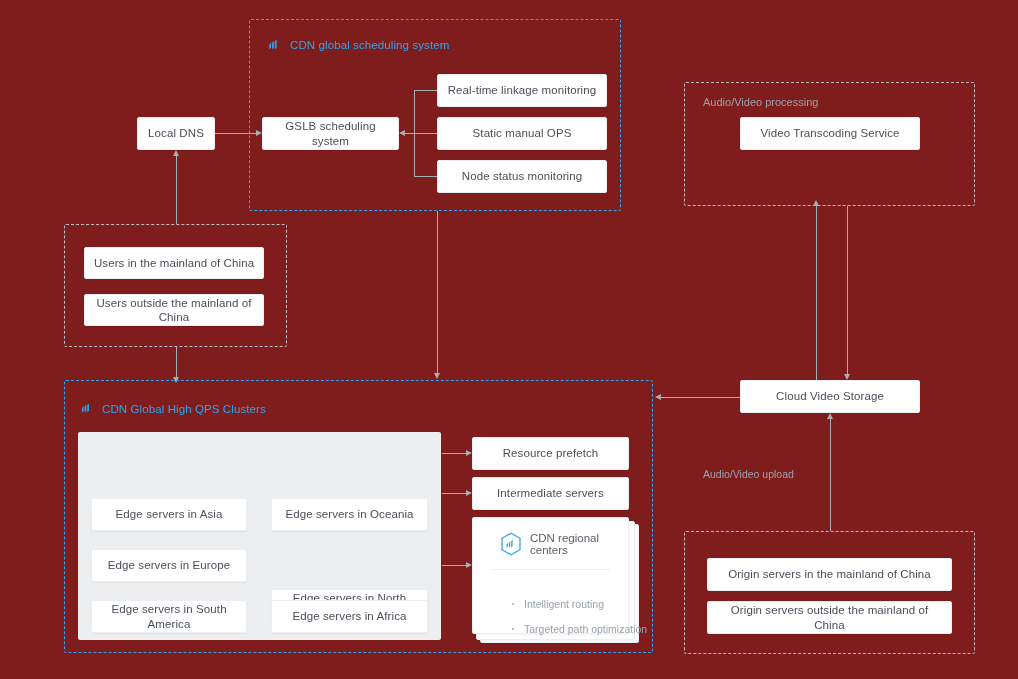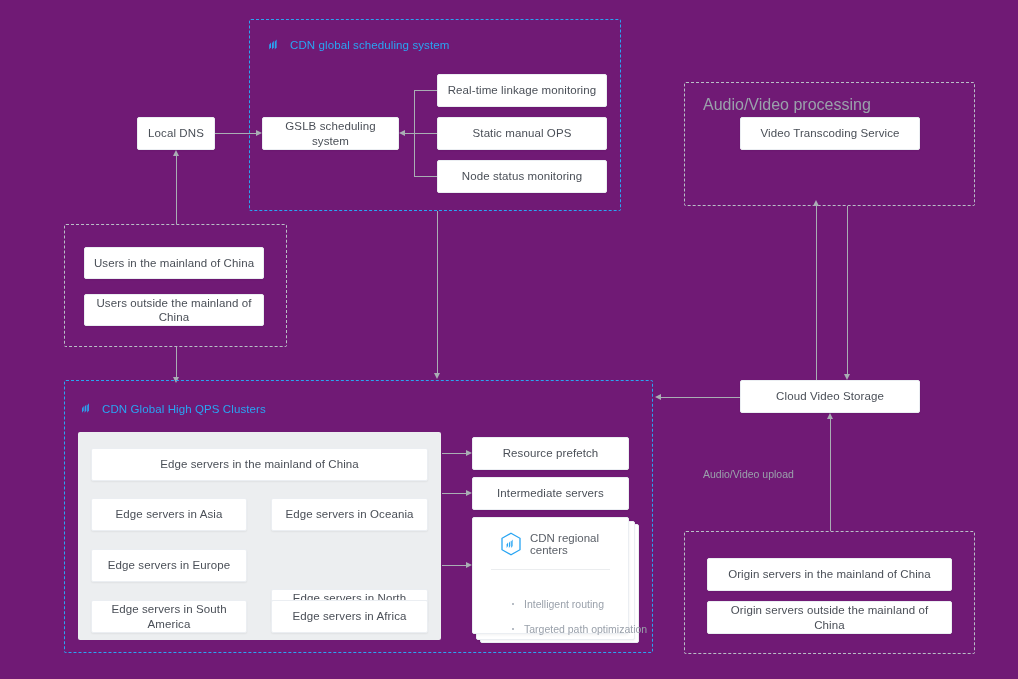--- a/index.html
+++ b/index.html
@@ -8,21 +8,21 @@
     background: #f5f7f9;
   }
   body {
     font-family: "Liberation Sans", sans-serif;
     -webkit-font-smoothing: antialiased;
   }
   #canvas {
     position: relative;
     width: 1018px;
     height: 679px;
-    background: #701a75;
+    background: #7f1d1d;
     overflow: hidden;
   }
 
   
   .abs { position: absolute; box-sizing: border-box; }
 
   
   .group-dashed-blue {
     border: 1px dashed #29a5f3;
     border-radius: 2px;
@@ -39,21 +39,21 @@
     display: flex;
     align-items: center;
     gap: 9px;
     color: #29a5f3;
     font-size: 11.5px;
     letter-spacing: .1px;
     white-space: nowrap;
   }
   .group-title-gray {
     color: #9aa1ab;
-    font-size: 16px;
+    font-size: 11px;
     white-space: nowrap;
   }
 
   
   .node {
     background: #ffffff;
     border: 1px solid #ebeef2;
     border-radius: 2px;
     display: flex;
     align-items: center;
@@ -207,21 +207,20 @@
         <path d="M2.2 11.6 L4.0 9.2 L4.0 4.4 L2.2 6.8 Z" fill="#29a5f3"></path>
         <path d="M5.0 11.6 L6.8 9.2 L6.8 2.8 L5.0 5.2 Z" fill="#29a5f3"></path>
         <path d="M7.8 11.6 L9.6 9.2 L9.6 1.4 L7.8 3.8 Z" fill="#29a5f3"></path>
       </svg>
     </span>
     <span>CDN Global High QPS Clusters</span>
   </div>
 
   <div class="abs panel-gray" style="left:78px; top:432px; width:363px; height:208px;"></div>
 
-  <div class="abs node" style="left:91px; top:448px; width:337px; height:33px;">Edge servers in the mainland of China</div>
 
   <div class="abs node" style="left:91px; top:498px; width:156px; height:33px;">Edge servers in Asia</div>
   <div class="abs node" style="left:271px; top:498px; width:157px; height:33px;">Edge servers in Oceania</div>
 
   <div class="abs node" style="left:91px; top:549px; width:156px; height:33px;">Edge servers in Europe</div>
   <div class="abs node" style="left:271px; top:549px; width:157px; height:33px;margin-top:40px;">Edge servers in North America</div>
 
   <div class="abs node" style="left:271px; top:600px; width:157px; height:33px;">Edge servers in Africa</div>
   <div class="abs node" style="left:91px; top:600px; width:156px; height:33px;">Edge servers in South America</div>
 

